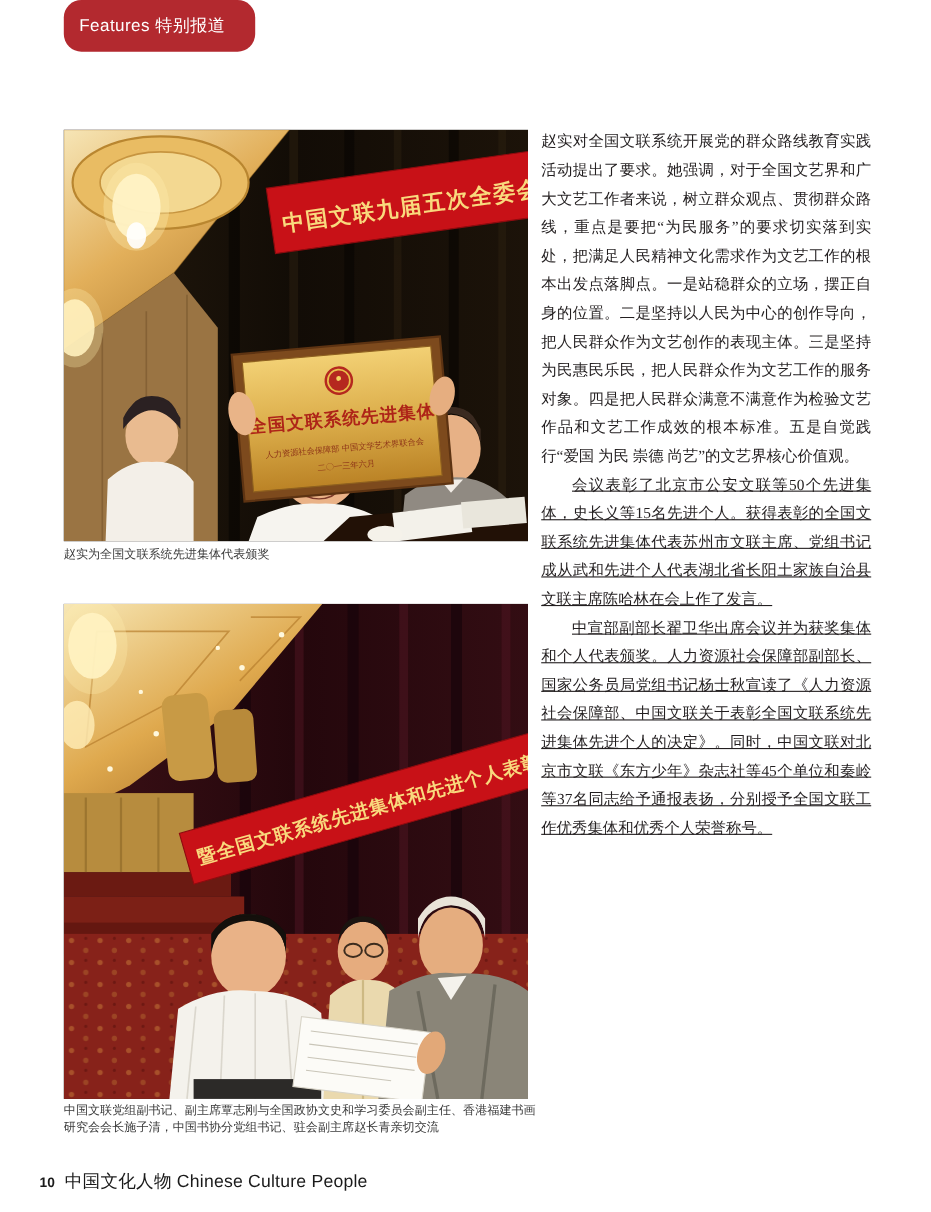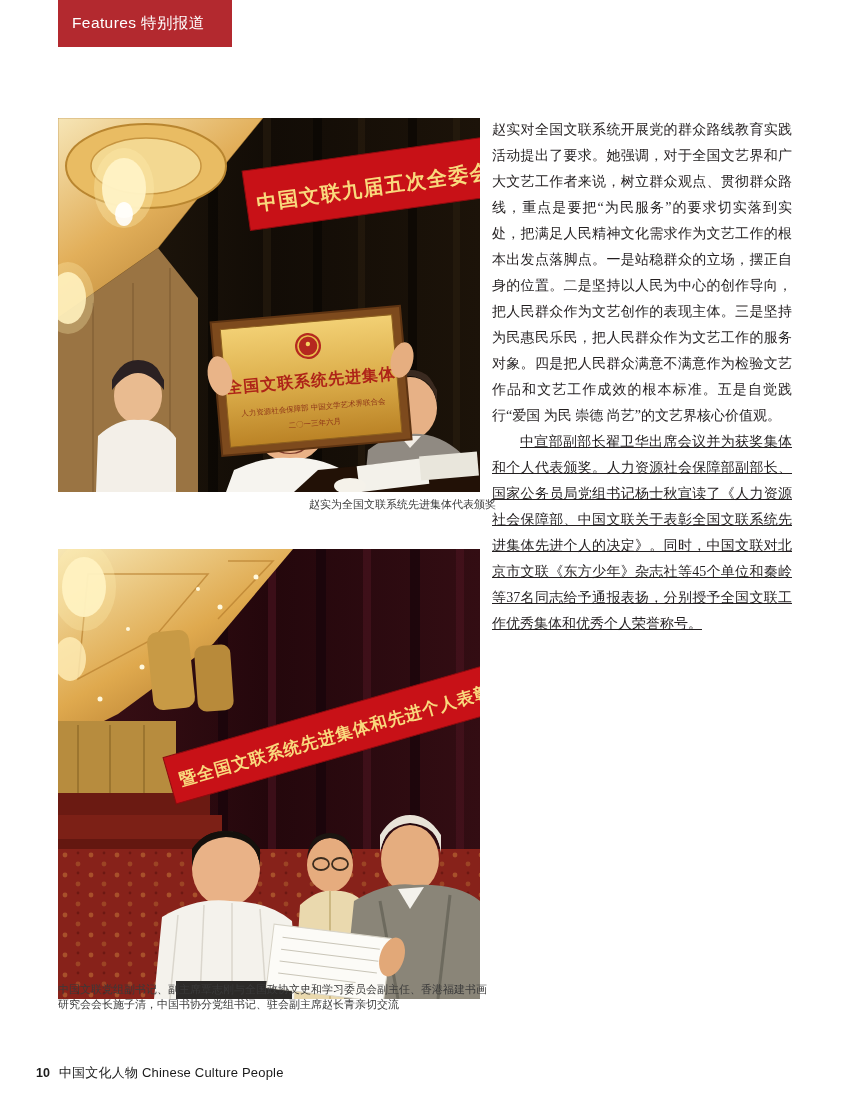--- a/index.html
+++ b/index.html
@@ -6,51 +6,51 @@
   html,body { background:#ffffff; }
   body { font-family:"Liberation Sans", sans-serif; }
   .page {
     position:relative; width:846px; height:1102px; margin:0 auto;
     background:#ffffff; overflow:hidden;
   }
   
   .features-tab {
     position:absolute; left:58px; top:0; width:174px; height:47px;
     background:#b3292f; color:#ffffff; display:flex; align-items:center;
-    padding-left:14px; font-size:15.5px; letter-spacing:0.4px;
+    padding-left:14px; font-size:15.5px; letter-spacing:0.4px;border-radius:16px;
   }
   
   .photo { position:absolute; left:58px; width:422px; overflow:hidden; background:#18120a; }
   .photo1 { top:118px; height:374px; }
   .photo2 { top:549px; height:450px; }
   .photo svg { display:block; width:100%; height:100%; }
   
   .caption {
     position:absolute; left:58px; width:438px;
     font-size:11px; line-height:15px; color:#3a3a3a;
     font-family:"Liberation Sans", sans-serif;
   }
-  .caption1 { top:497px;text-align:right; }
-  .caption2 { top:982px;font-family:Liberation Serif, serif; }
+  .caption1 { top:497px; }
+  .caption2 { top:1003px;font-family:Liberation Serif, serif; }
   
   .article-text {
     position:absolute; left:492px; top:117px; width:300px;
     font-family:"Liberation Serif", serif;
     font-size:14px; line-height:26px; color:#231f20;
     text-align:justify;
   }
   .article-text p { margin:0; }
   .article-text p + p { text-indent:2em;text-decoration:underline; }
   
   .footer {
     position:absolute; left:36px; top:1064px;
     display:flex; align-items:baseline; gap:9px; color:#1a1a1a;
   }
   .footer .page-num { font-size:12.5px; font-weight:bold; }
-  .footer .mag-title { font-size:13px; letter-spacing:0.2px; }
+  .footer .mag-title { font-size:16px; letter-spacing:0.2px; }
   .banner-text-1 { font-size:20px; font-weight:bold; letter-spacing:1.5px; fill:#f9d97d; }
   .banner-text-2 { font-size:17px; font-weight:bold; letter-spacing:1px; fill:#f9d97d; }
   .plaque-title { font-size:16px; font-weight:bold; fill:#ae2418; letter-spacing:1px; }
   .plaque-small { font-size:7.5px; fill:#8e3418; }
 </style>
 </head>
 <body>
 
 <div class="page">
 
@@ -292,20 +292,21 @@
           </g>
       </g>
       <ellipse cx="334" cy="408" rx="12" ry="20" fill="#e2a878" transform="rotate(18 334 408)"></ellipse>
     </svg>
   </div>
 
   <div class="caption caption2">中国文联党组副书记、副主席覃志刚与全国政协文史和学习委员会副主任、香港福建书画研究会会长施子清，中国书协分党组书记、驻会副主席赵长青亲切交流</div>
 
   <div class="article-text">
     <p>赵实对全国文联系统开展党的群众路线教育实践活动提出了要求。她强调，对于全国文艺界和广大文艺工作者来说，树立群众观点、贯彻群众路线，重点是要把“为民服务”的要求切实落到实处，把满足人民精神文化需求作为文艺工作的根本出发点落脚点。一是站稳群众的立场，摆正自身的位置。二是坚持以人民为中心的创作导向，把人民群众作为文艺创作的表现主体。三是坚持为民惠民乐民，把人民群众作为文艺工作的服务对象。四是把人民群众满意不满意作为检验文艺作品和文艺工作成效的根本标准。五是自觉践行“爱国 为民 崇德 尚艺”的文艺界核心价值观。</p>
+    <p>会议表彰了北京市公安文联等50个先进集体，史长义等15名先进个人。获得表彰的全国文联系统先进集体代表苏州市文联主席、党组书记成从武和先进个人代表湖北省长阳土家族自治县文联主席陈哈林在会上作了发言。</p>
     <p>中宣部副部长翟卫华出席会议并为获奖集体和个人代表颁奖。人力资源社会保障部副部长、国家公务员局党组书记杨士秋宣读了《人力资源社会保障部、中国文联关于表彰全国文联系统先进集体先进个人的决定》。同时，中国文联对北京市文联《东方少年》杂志社等45个单位和秦岭等37名同志给予通报表扬，分别授予全国文联工作优秀集体和优秀个人荣誉称号。</p>
 
   </div>
 
   <div class="footer">
     <span class="page-num">10</span>
     <span class="mag-title">中国文化人物 Chinese Culture People</span>
   </div>
 
 </div>

